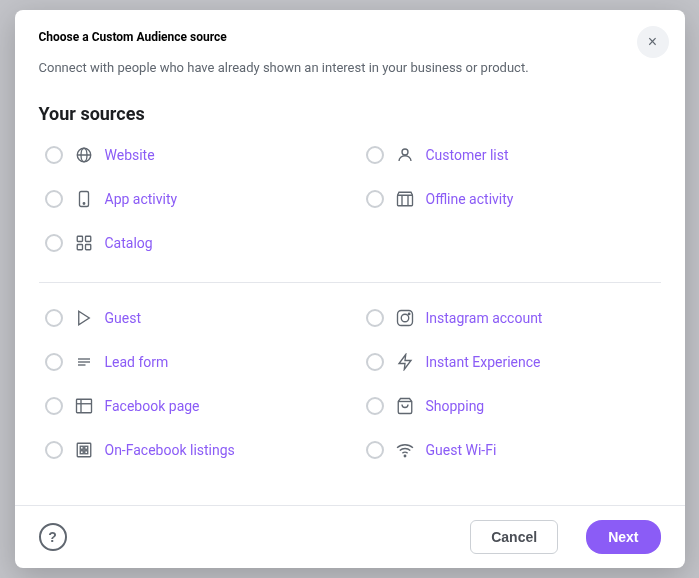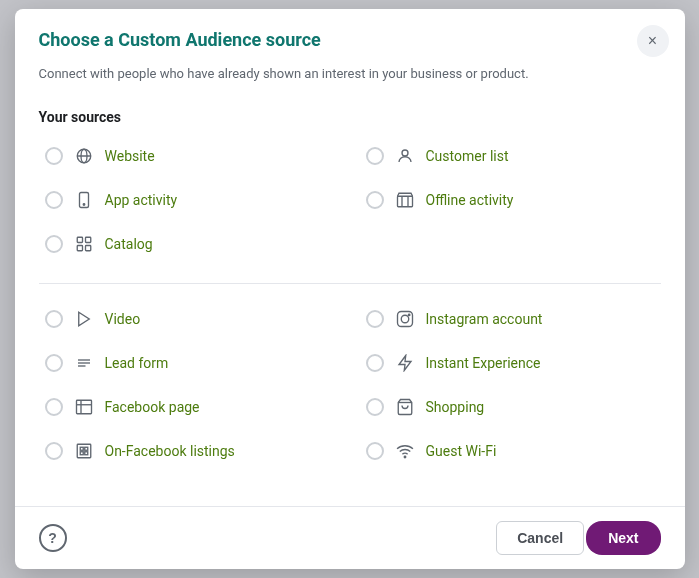--- a/index.html
+++ b/index.html
@@ -30,23 +30,23 @@
       flex-direction: column;
       z-index: 10;
       overflow: hidden;
     }
     .modal-header {
       padding: 20px 24px 12px 24px;
       border-bottom: none;
       position: relative;
     }
     .modal-title {
-      font-size: 18px;
+      font-size: 12px;
       font-weight: 700;
-      color: #0f766e;
+      color: #000000;
       margin-bottom: 4px;
     }
     .modal-subtitle {
       font-size: 13px;
       color: #606770;
       margin-top: 16px;
     }
     .close-btn {
       position: absolute;
       top: 16px;
@@ -62,21 +62,21 @@
       justify-content: center;
       font-size: 16px;
       color: #606770;
     }
     .modal-body {
       padding: 16px 24px;
       flex: 1;
       overflow-y: auto;
     }
     .section-label {
-      font-size: 14px;
+      font-size: 18px;
       font-weight: 700;
       color: #1c1e21;
       margin-bottom: 12px;
     }
     .options-grid {
       display: grid;
       grid-template-columns: 1fr 1fr;
       gap: 6px 20px;
       margin-bottom: 20px;
     }
@@ -104,21 +104,21 @@
       justify-content: center;
       flex-shrink: 0;
       color: #606770;
     }
     .option-icon svg {
       width: 18px;
       height: 18px;
     }
     .option-label {
       font-size: 14px;
-      color: #4d7c0f;
+      color: #8b5cf6;
     }
     .divider {
       height: 1px;
       background: #e4e6eb;
       margin-bottom: 16px;
     }
     .modal-footer {
       padding: 14px 24px;
       border-top: 1px solid #e4e6eb;
       display: flex;
@@ -134,38 +134,38 @@
       cursor: pointer;
       display: flex;
       align-items: center;
       justify-content: center;
       font-size: 14px;
       color: #606770;
       font-weight: 600;
     }
     .footer-actions {
       display: flex;
-      gap: 2px;
+      gap: 28px;
       margin-left: 35px;
     }
     .btn-cancel {
       padding: 8px 20px;
       border-radius: 6px;
       border: 1px solid #ccd0d5;
       background: #fff;
       font-size: 14px;
       font-weight: 600;
       color: #4b4f56;
       cursor: pointer;
     }
     .btn-next {
       padding: 8px 22px;
       border-radius: 16px;
       border: none;
-      background: #701a75;
+      background: #8b5cf6;
       font-size: 14px;
       font-weight: 600;
       color: #fff;
       cursor: pointer;
     }
   </style>
 </head>
 <body>
 
 <div class="overlay-bg"></div>
@@ -248,21 +248,21 @@
 
     <div class="options-grid">
 
       <div class="option-item">
         <div class="radio-circle"></div>
         <div class="option-icon">
           <svg viewBox="0 0 24 24" fill="none" stroke="currentColor" stroke-width="1.8">
             <polygon points="5,3 19,12 5,21"></polygon>
           </svg>
         </div>
-        <span class="option-label">Video</span>
+        <span class="option-label">Guest</span>
       </div>
 
       <div class="option-item">
         <div class="radio-circle"></div>
         <div class="option-icon">
           <svg viewBox="0 0 24 24" fill="none" stroke="currentColor" stroke-width="1.8">
             <rect x="2" y="2" width="20" height="20" rx="5"></rect>
             <circle cx="12" cy="12" r="5"></circle>
             <circle cx="17.5" cy="6.5" r="1" fill="currentColor"></circle>
           </svg>

